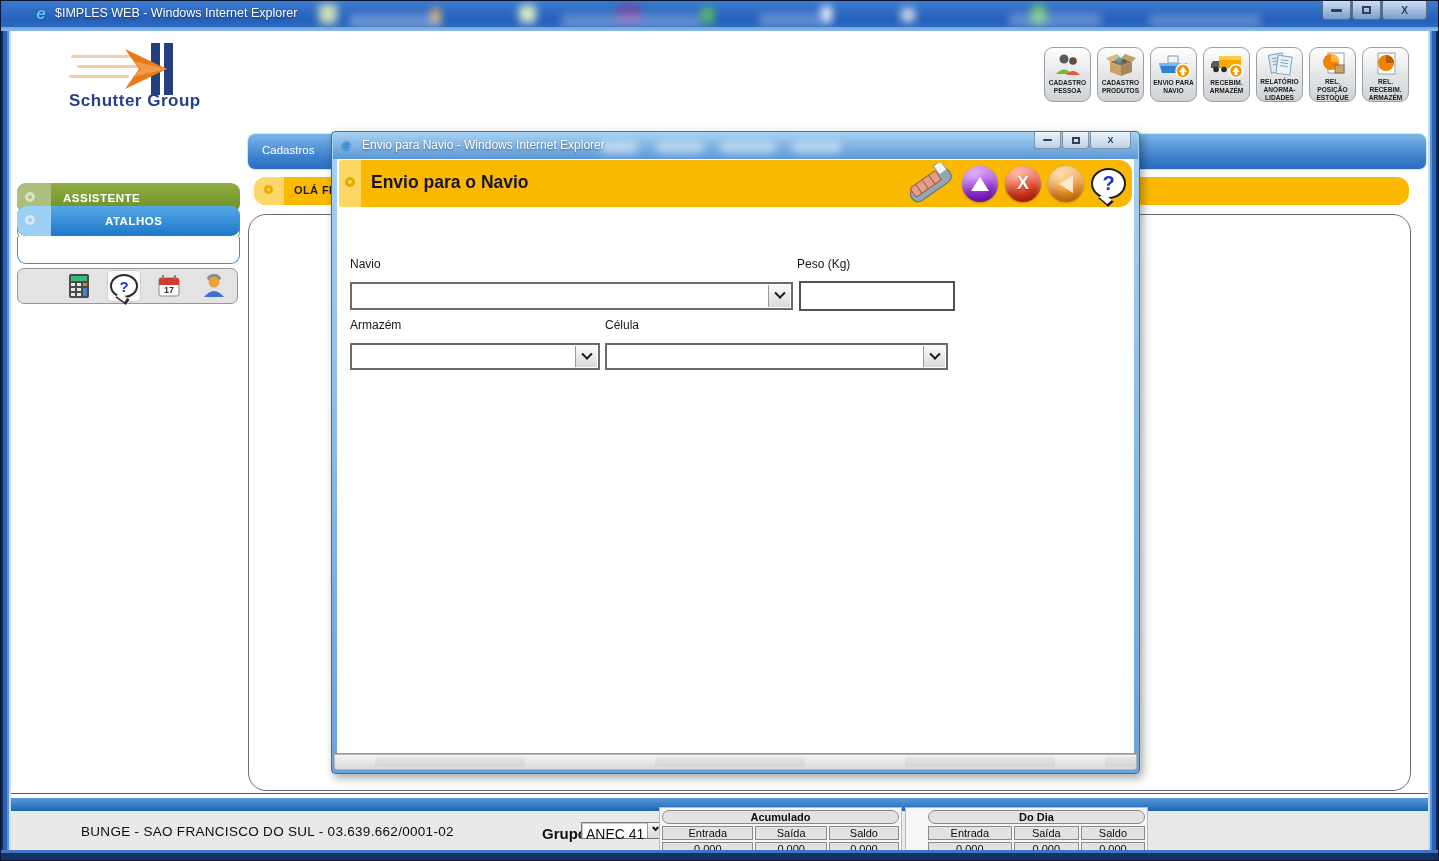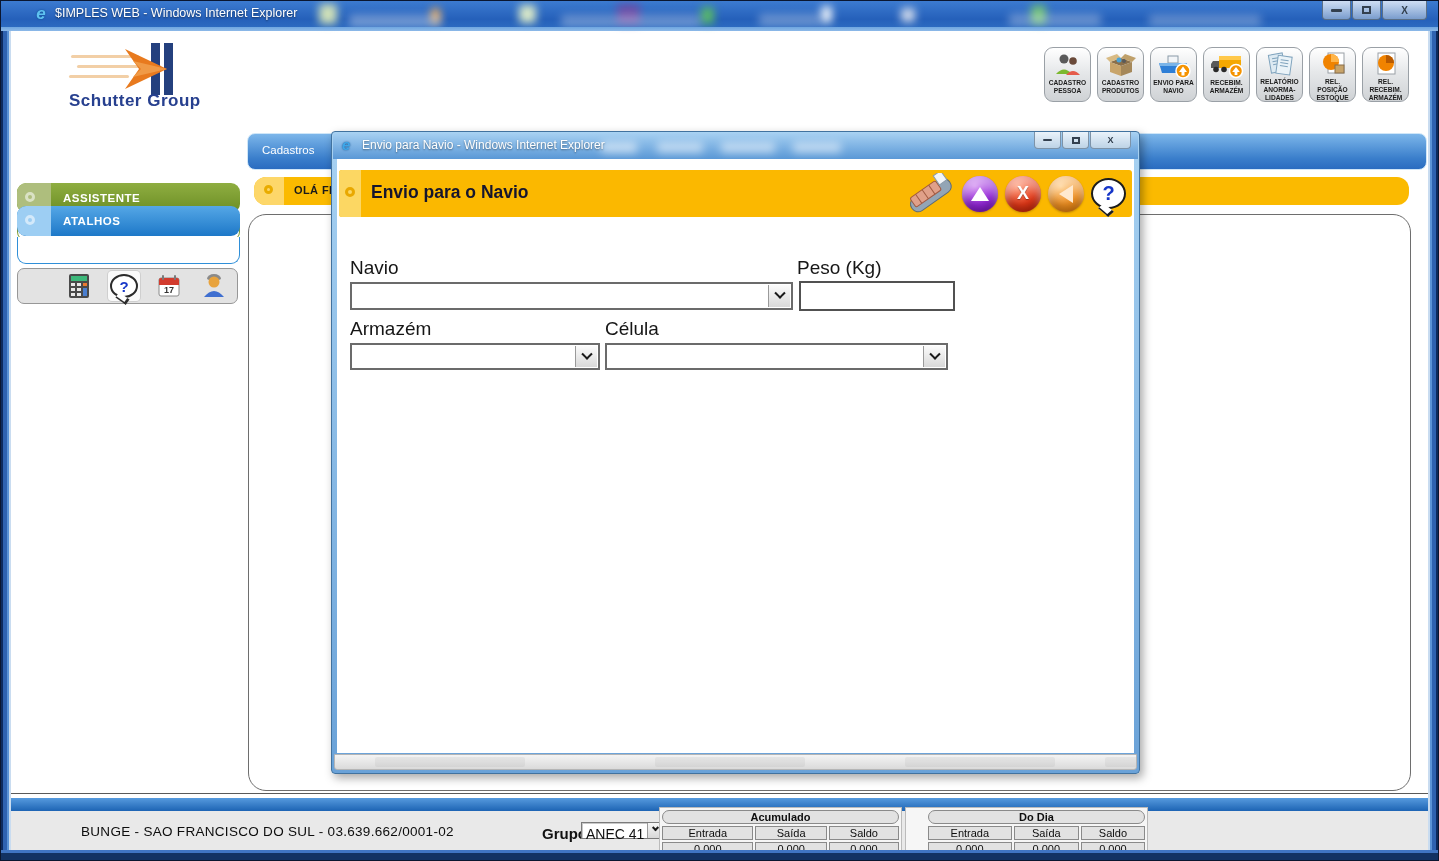--- a/index.html
+++ b/index.html
@@ -44,21 +44,21 @@
   
   .side-panel{ position:absolute; left:16px; width:223px; z-index:2; }
   .side-head{ position:relative; height:30px; border-radius:9px; display:flex; align-items:center; color:#fff; font-weight:bold; font-size:11.5px; letter-spacing:.5px; overflow:hidden; }
   .side-head .cap{ position:absolute; left:0; top:0; bottom:0; width:34px; border-radius:9px 0 0 9px; }
   .side-head .ring{ position:absolute; left:8px; top:9px; width:10px; height:10px; border-radius:50%; border:3px solid rgba(255,255,255,.55); }
   .side-head span{ position:relative; margin-left:46px; }
   .side-body{ height:27px; background:#fff; border-radius:0 0 9px 9px; margin-top:1px; }
   .assistente .side-head{ background:linear-gradient(#8fae41,#6b8d24); }
   .assistente .side-head .cap{ background:#aebe7d; }
   .assistente .side-body{ border:1px solid #7e9c33; border-top:none; }
-  .atalhos .side-head{ background:linear-gradient(#55a7e6,#1d78c8); }
+  .atalhos .side-head{ background:linear-gradient(#55a7e6,#1d78c8);padding-left:42px; }
   .atalhos .side-head .cap{ background:#9dcef3; }
   .atalhos .side-body{ border:1px solid #2f8fd8; border-top:none; }
 
   .tray{ position:absolute; left:16px; top:267px; width:221px; height:36px; background:#e3e3e3; border:1px solid #979797; border-radius:7px; display:flex; align-items:center; gap:13px; padding-left:45px; z-index:2;}
   .tray-tile{ width:32px; height:30px; display:flex; align-items:center; justify-content:center; border-radius:4px; cursor:pointer;}
   .tray-tile.hl{ background:#fafafa; box-shadow:0 0 0 1px #cfcfcf; }
   .bubble{ position:relative; width:28px; height:24px; background:#fff; border:2px solid #2b2b2b; border-radius:50%; display:flex; align-items:center; justify-content:center; color:#1838c8; font-weight:bold; font-size:15px; }
   .bubble:after{ content:""; position:absolute; left:6px; bottom:-7px; width:7px; height:7px; background:#fff; border-right:2px solid #2b2b2b; border-bottom:2px solid #2b2b2b; transform:skewX(35deg) rotate(55deg); }
 
   
@@ -78,37 +78,37 @@
     background:linear-gradient(#a6d0f2,#5a98d6); }
   .m-title{ position:absolute; left:30px; top:6px; color:#fff; font-size:12px; text-shadow:0 1px 2px rgba(0,0,0,.45); white-space:nowrap; }
   .m-ie{ position:absolute; left:10px; top:4px; width:17px; height:17px; font-style:italic; font-weight:bold; font-size:15px; color:#3ea6e8; text-shadow:0 0 2px #0a4a8a; }
   .m-controls{ position:absolute; top:0; right:8px; display:flex; }
   .m-btn{ width:27px; height:17px; margin-left:1px; background:linear-gradient(#eaf3fb,#bdd3e6); border:1px solid #7d93a8; border-top:none; border-radius:0 0 4px 4px; display:flex; align-items:center; justify-content:center; color:#2e3b4a; font-weight:bold; font-size:9px; }
   .m-btn.close{ width:41px; }
   .m-body{ position:absolute; left:5px; right:5px; top:27px; bottom:20px; background:#fff; }
   .m-status{ position:absolute; left:2px; right:2px; bottom:3px; height:16px; background:linear-gradient(#f4f4f4,#dadada); border:1px solid #b5b5b5; border-radius:0 0 3px 3px; overflow:hidden;}
   .m-status i{ position:absolute; top:2px; bottom:2px; background:rgba(0,0,0,.045); border-radius:2px; }
 
-  .d-header{ position:absolute; left:2px; top:11px; right:2px; height:47px; background:#fbb800; border-radius:3px; }
+  .d-header{ position:absolute; left:2px; top:1px; right:2px; height:47px; background:#fbb800; border-radius:13px; }
   .d-header .cap{ position:absolute; left:0; top:0; bottom:0; width:22px; background:#fcd763; border-radius:3px 0 0 3px; }
   .d-header .ring{ position:absolute; left:6px; top:17px; width:10px; height:10px; border-radius:50%; border:3px solid #e9a800; }
   .d-title{ position:absolute; left:32px; top:12px; font-size:17.5px; font-weight:bold; color:#15152e; }
   .d-icons{ position:absolute; right:6px; top:2px; display:flex; align-items:center; gap:7px; height:43px; }
   .cir{ width:36px; height:36px; border-radius:50%; display:flex; align-items:center; justify-content:center; cursor:pointer;
        box-shadow:inset 0 10px 10px rgba(255,255,255,.45), inset 0 -6px 8px rgba(0,0,0,.25), 0 1px 2px rgba(120,80,0,.4); }
   .cir.purple{ background:radial-gradient(circle at 36% 28%, #d08af0, #9428d8 55%, #6d0cb4); }
   .cir.red{ background:radial-gradient(circle at 36% 28%, #ff9a78, #e23818 55%, #b41a02); }
   .cir.orange{ background:radial-gradient(circle at 36% 28%, #ffcf8e, #f09022 55%, #d87400); }
   .tri-up{ width:0; height:0; border-left:9px solid transparent; border-right:9px solid transparent; border-bottom:14px solid #fff; }
   .tri-left{ width:0; height:0; border-top:9px solid transparent; border-bottom:9px solid transparent; border-right:14px solid #ffe9cf; }
   .cir .x{ color:#fff; font-weight:900; font-size:18px; text-shadow:0 1px 1px rgba(0,0,0,.35); }
   .help-bubble{ position:relative; width:35px; height:31px; background:#fff; border:2px solid #1c1c1c; border-radius:50%; display:flex; align-items:center; justify-content:center; color:#1535c8; font-weight:900; font-size:20px; cursor:pointer; }
   .help-bubble:after{ content:""; position:absolute; left:8px; bottom:-8px; width:8px; height:8px; background:#fff; border-right:2px solid #1c1c1c; border-bottom:2px solid #1c1c1c; transform:skewX(30deg) rotate(60deg); }
 
-  .f-label{ position:absolute; font-size:19px; color:#161616; }
+  .f-label{ position:absolute; font-size:12px; color:#161616; }
   .combo{ position:absolute; background:#fff; border:2px solid #6b6b6b; }
   .combo .arrow-btn{ position:absolute; right:1px; top:1px; bottom:1px; width:22px; background:linear-gradient(#fbfbfb,#d9d9d9); border-left:1px solid #9a9a9a; display:flex; align-items:center; justify-content:center; cursor:pointer; }
   .chev{ width:8px; height:8px; border-right:2px solid #1a1a1a; border-bottom:2px solid #1a1a1a; transform:rotate(45deg) translate(-2px,-2px); }
   .t-input{ position:absolute; background:#fff; border:2px solid #515151; font-size:14px; padding:0 5px; font-family:inherit; }
 
   
   .sep-line{ position:absolute; left:10px; right:10px; top:792px; height:1px; background:#5a5a5a; z-index:4; }
   .blue-strip{ position:absolute; left:10px; right:10px; top:797px; height:13px; background:linear-gradient(#569ade,#1d64b4); z-index:4; }
   .footer{ position:absolute; left:10px; right:10px; top:810px; height:41px; background:#e9e9e9; z-index:4; }
   .company{ position:absolute; left:70px; top:13px; font-size:13.5px; color:#0d0d0d; letter-spacing:.3px; }

